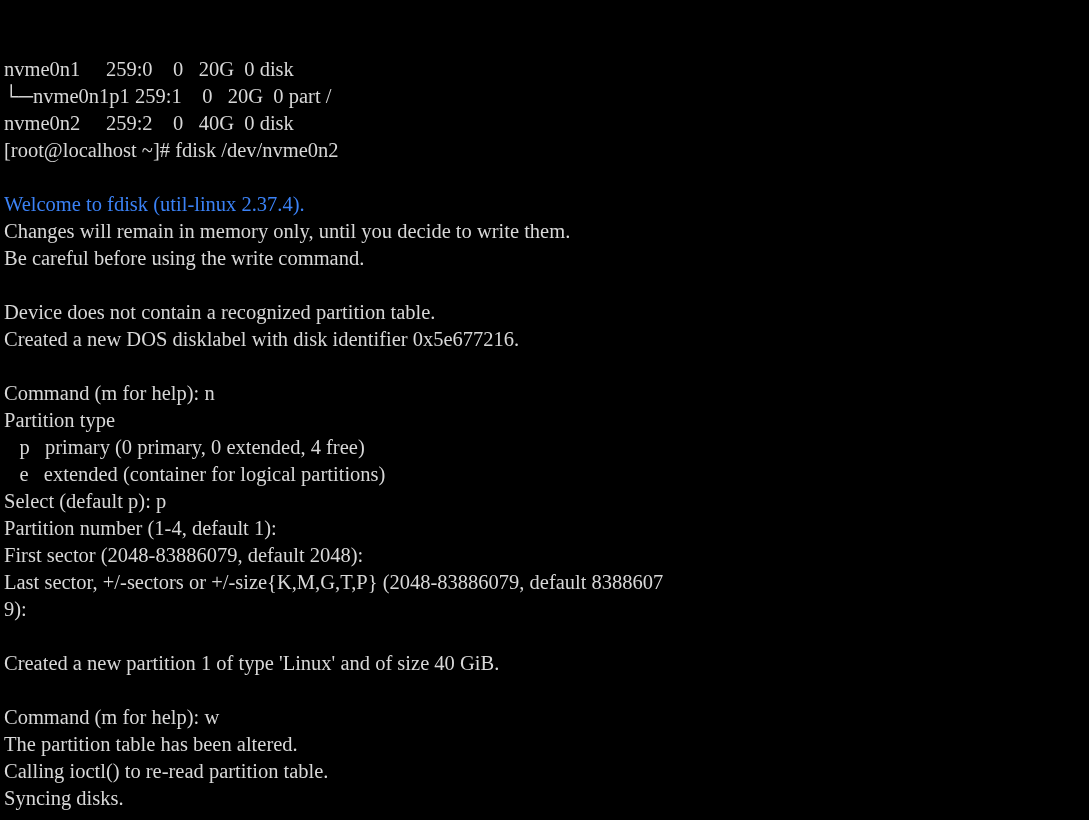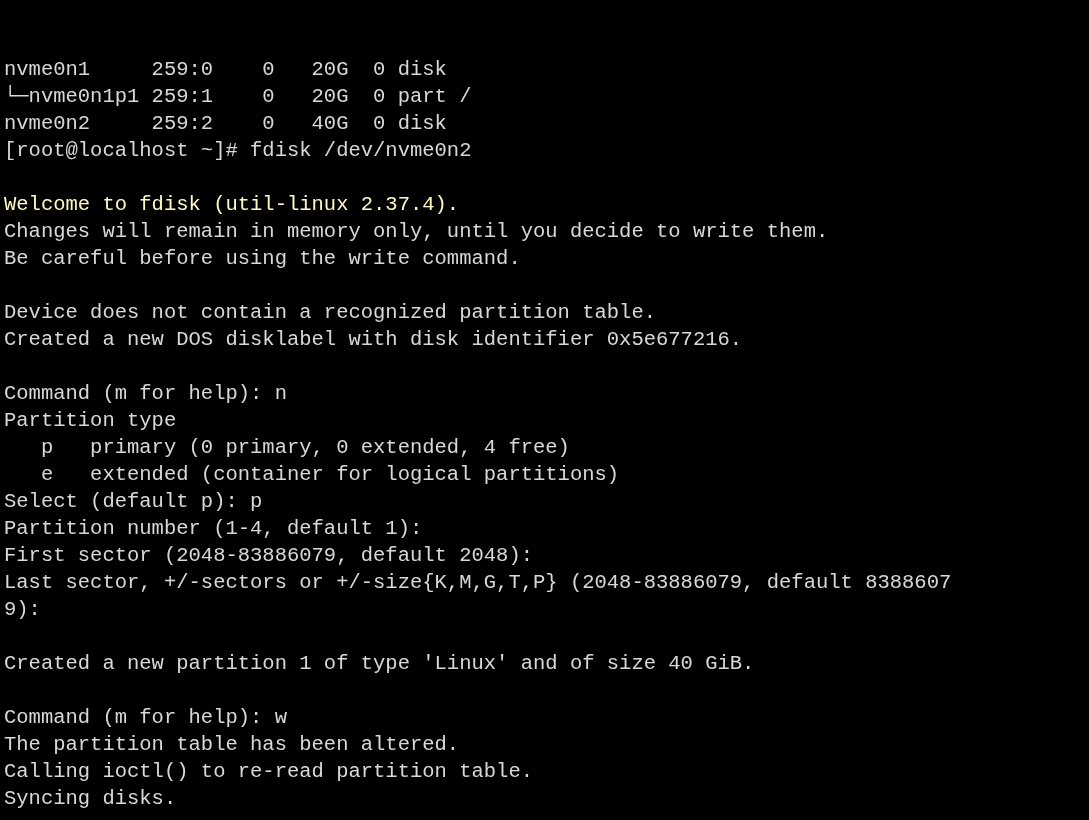--- a/index.html
+++ b/index.html
@@ -11,35 +11,35 @@
     width: 1089px;
     height: 820px;
     overflow: hidden;
   }
   #terminal {
     width: 1089px;
     height: 820px;
     background: #000000;
     box-sizing: border-box;
     padding: 2px 0 0 4px;
-    font-family: Liberation Mono, monospace;
+    font-family: Liberation Serif, serif;
     font-size: 20.5px;
     line-height: 27px;
     letter-spacing: 0px;
     color: #d8d8d8;
     white-space: pre;
     -webkit-font-smoothing: auto;
   }
   .line {
     height: 27px;
     white-space: pre;
     display: block;
   }
   .line.green {
-    color: #fef9c3;
+    color: #3b82f6;
   }
 </style>
 </head>
 <body>
 
 <div id="terminal">
   <div id="scrollback"><div class="line">nvme0n1     259:0    0   20G  0 disk </div><div class="line">└─nvme0n1p1 259:1    0   20G  0 part /</div><div class="line">nvme0n2     259:2    0   40G  0 disk </div><div class="line">[root@localhost ~]# fdisk /dev/nvme0n2</div><div class="line"></div><div class="line green">Welcome to fdisk (util-linux 2.37.4).</div><div class="line">Changes will remain in memory only, until you decide to write them.</div><div class="line">Be careful before using the write command.</div><div class="line"></div><div class="line">Device does not contain a recognized partition table.</div><div class="line">Created a new DOS disklabel with disk identifier 0x5e677216.</div><div class="line"></div><div class="line">Command (m for help): n</div><div class="line">Partition type</div><div class="line">   p   primary (0 primary, 0 extended, 4 free)</div><div class="line">   e   extended (container for logical partitions)</div><div class="line">Select (default p): p</div><div class="line">Partition number (1-4, default 1): </div><div class="line">First sector (2048-83886079, default 2048): </div><div class="line">Last sector, +/-sectors or +/-size{K,M,G,T,P} (2048-83886079, default 8388607</div><div class="line">9): </div><div class="line"></div><div class="line">Created a new partition 1 of type 'Linux' and of size 40 GiB.</div><div class="line"></div><div class="line">Command (m for help): w</div><div class="line">The partition table has been altered.</div><div class="line">Calling ioctl() to re-read partition table.</div><div class="line">Syncing disks.</div><div class="line"></div></div>
   
 </div>
 

